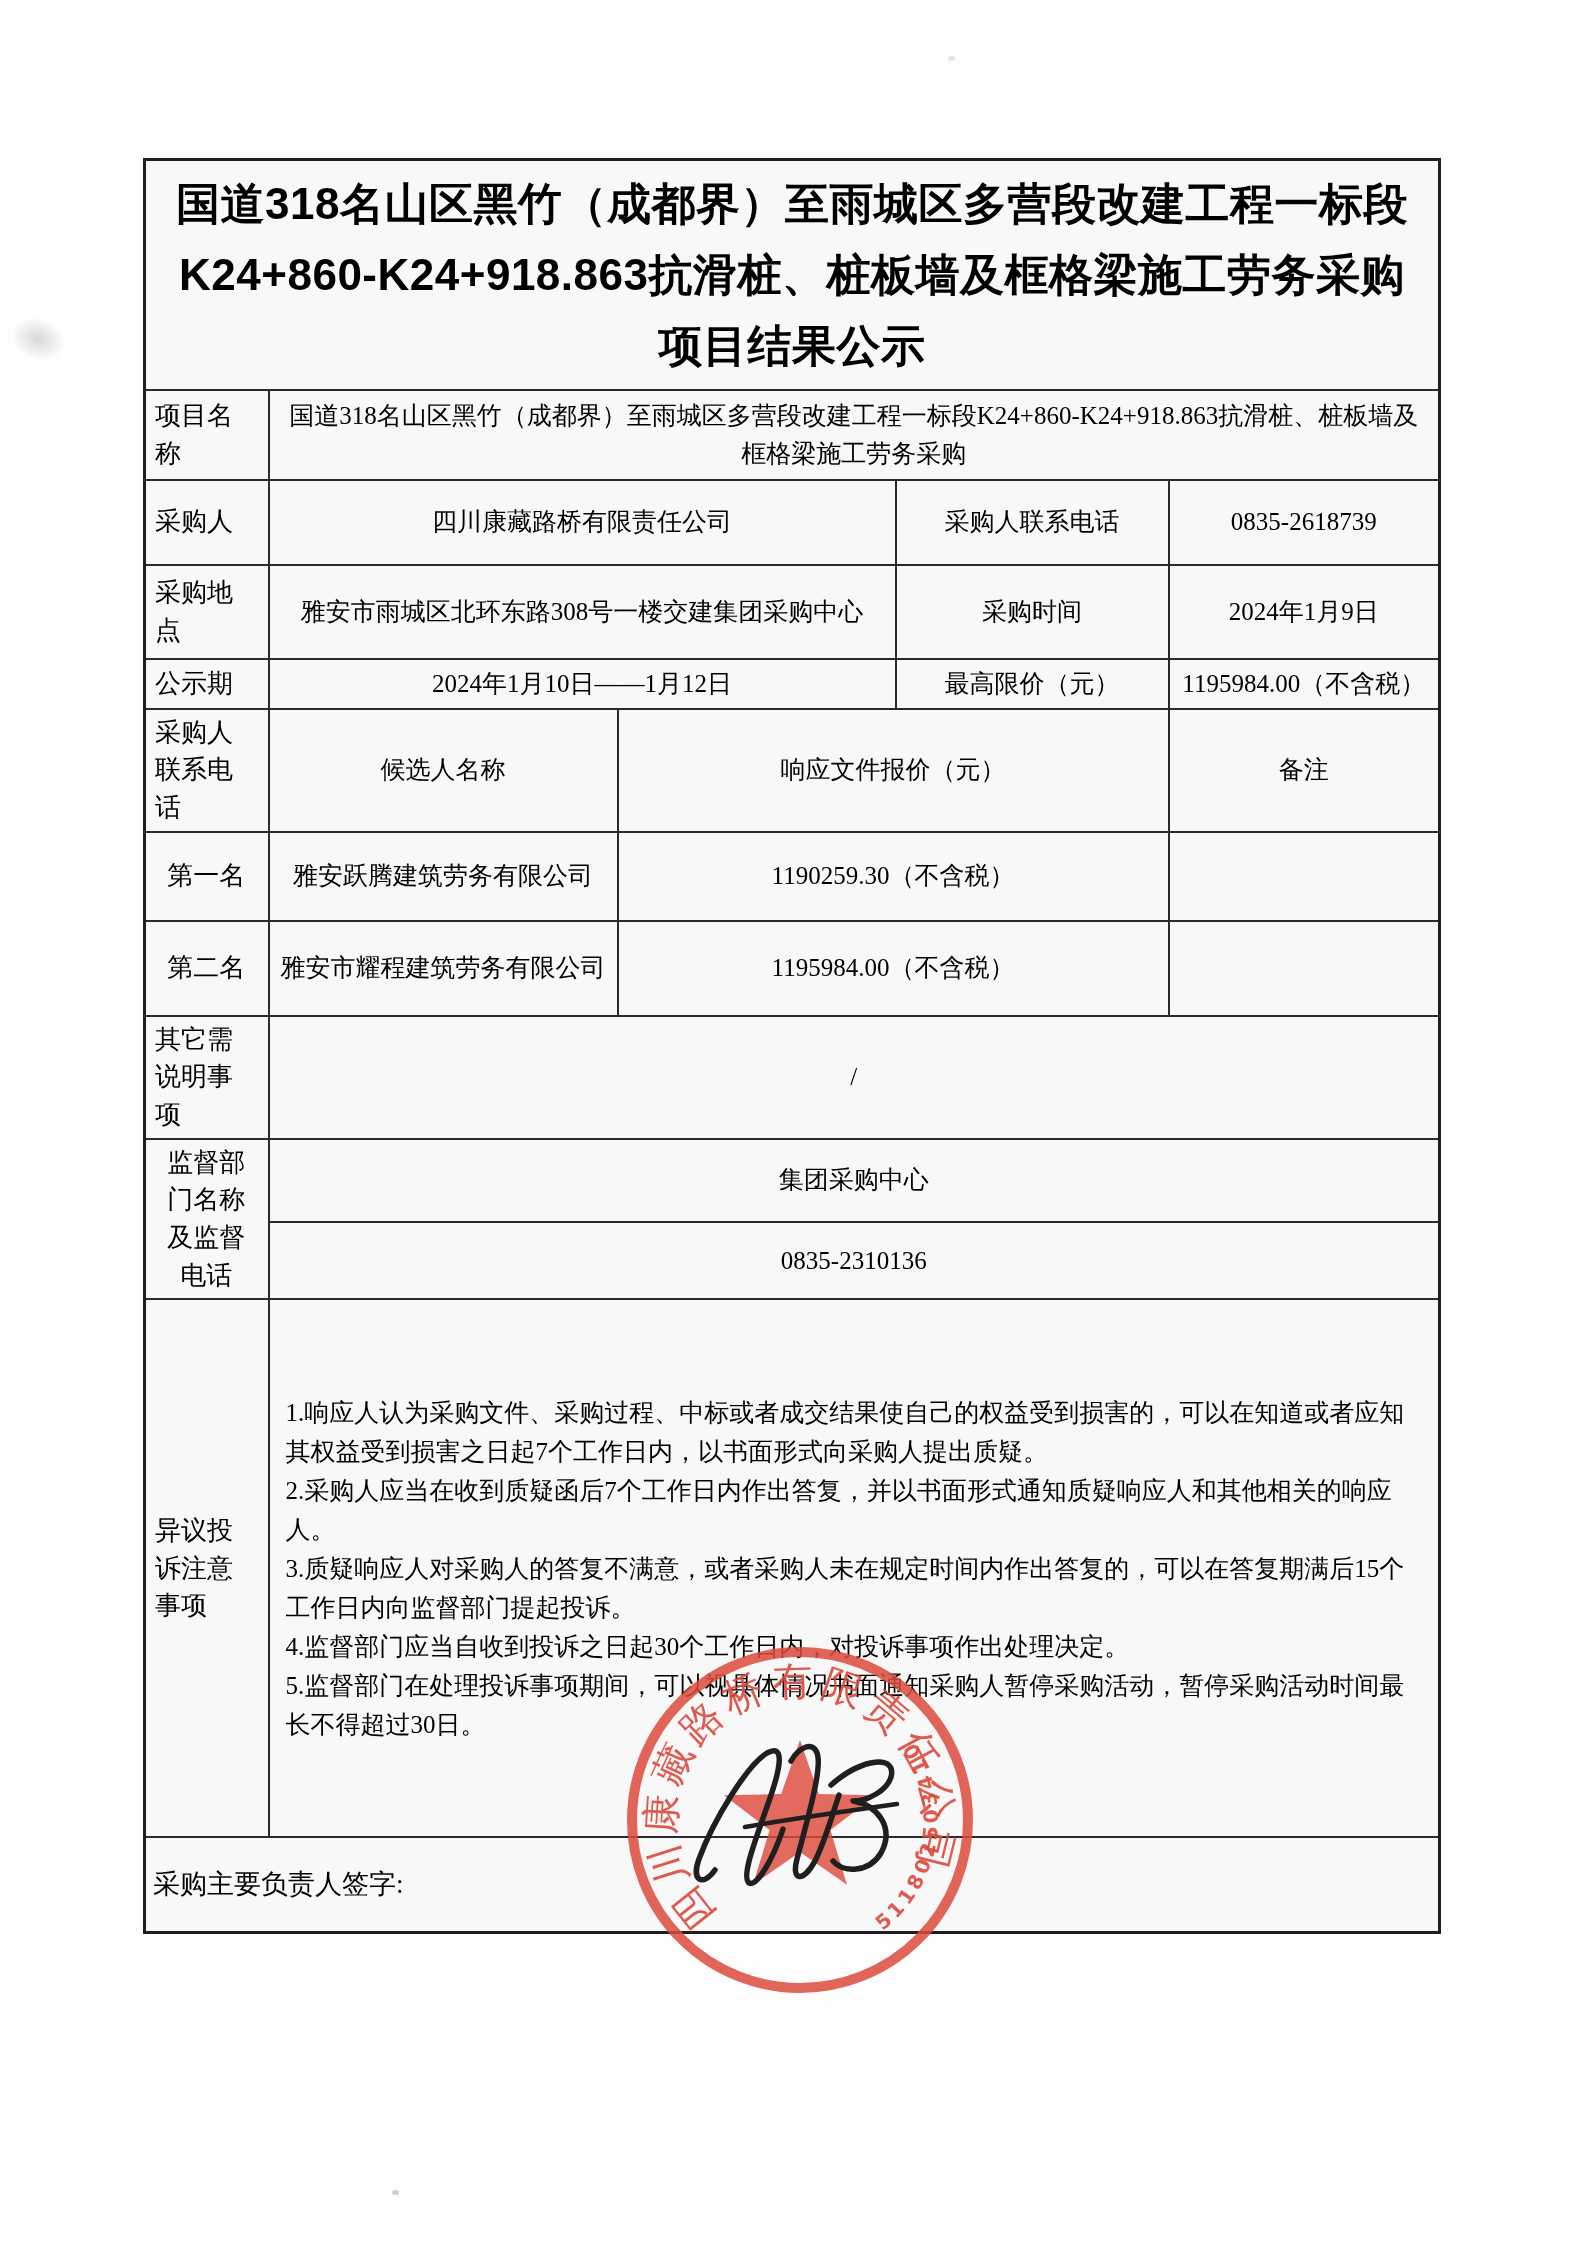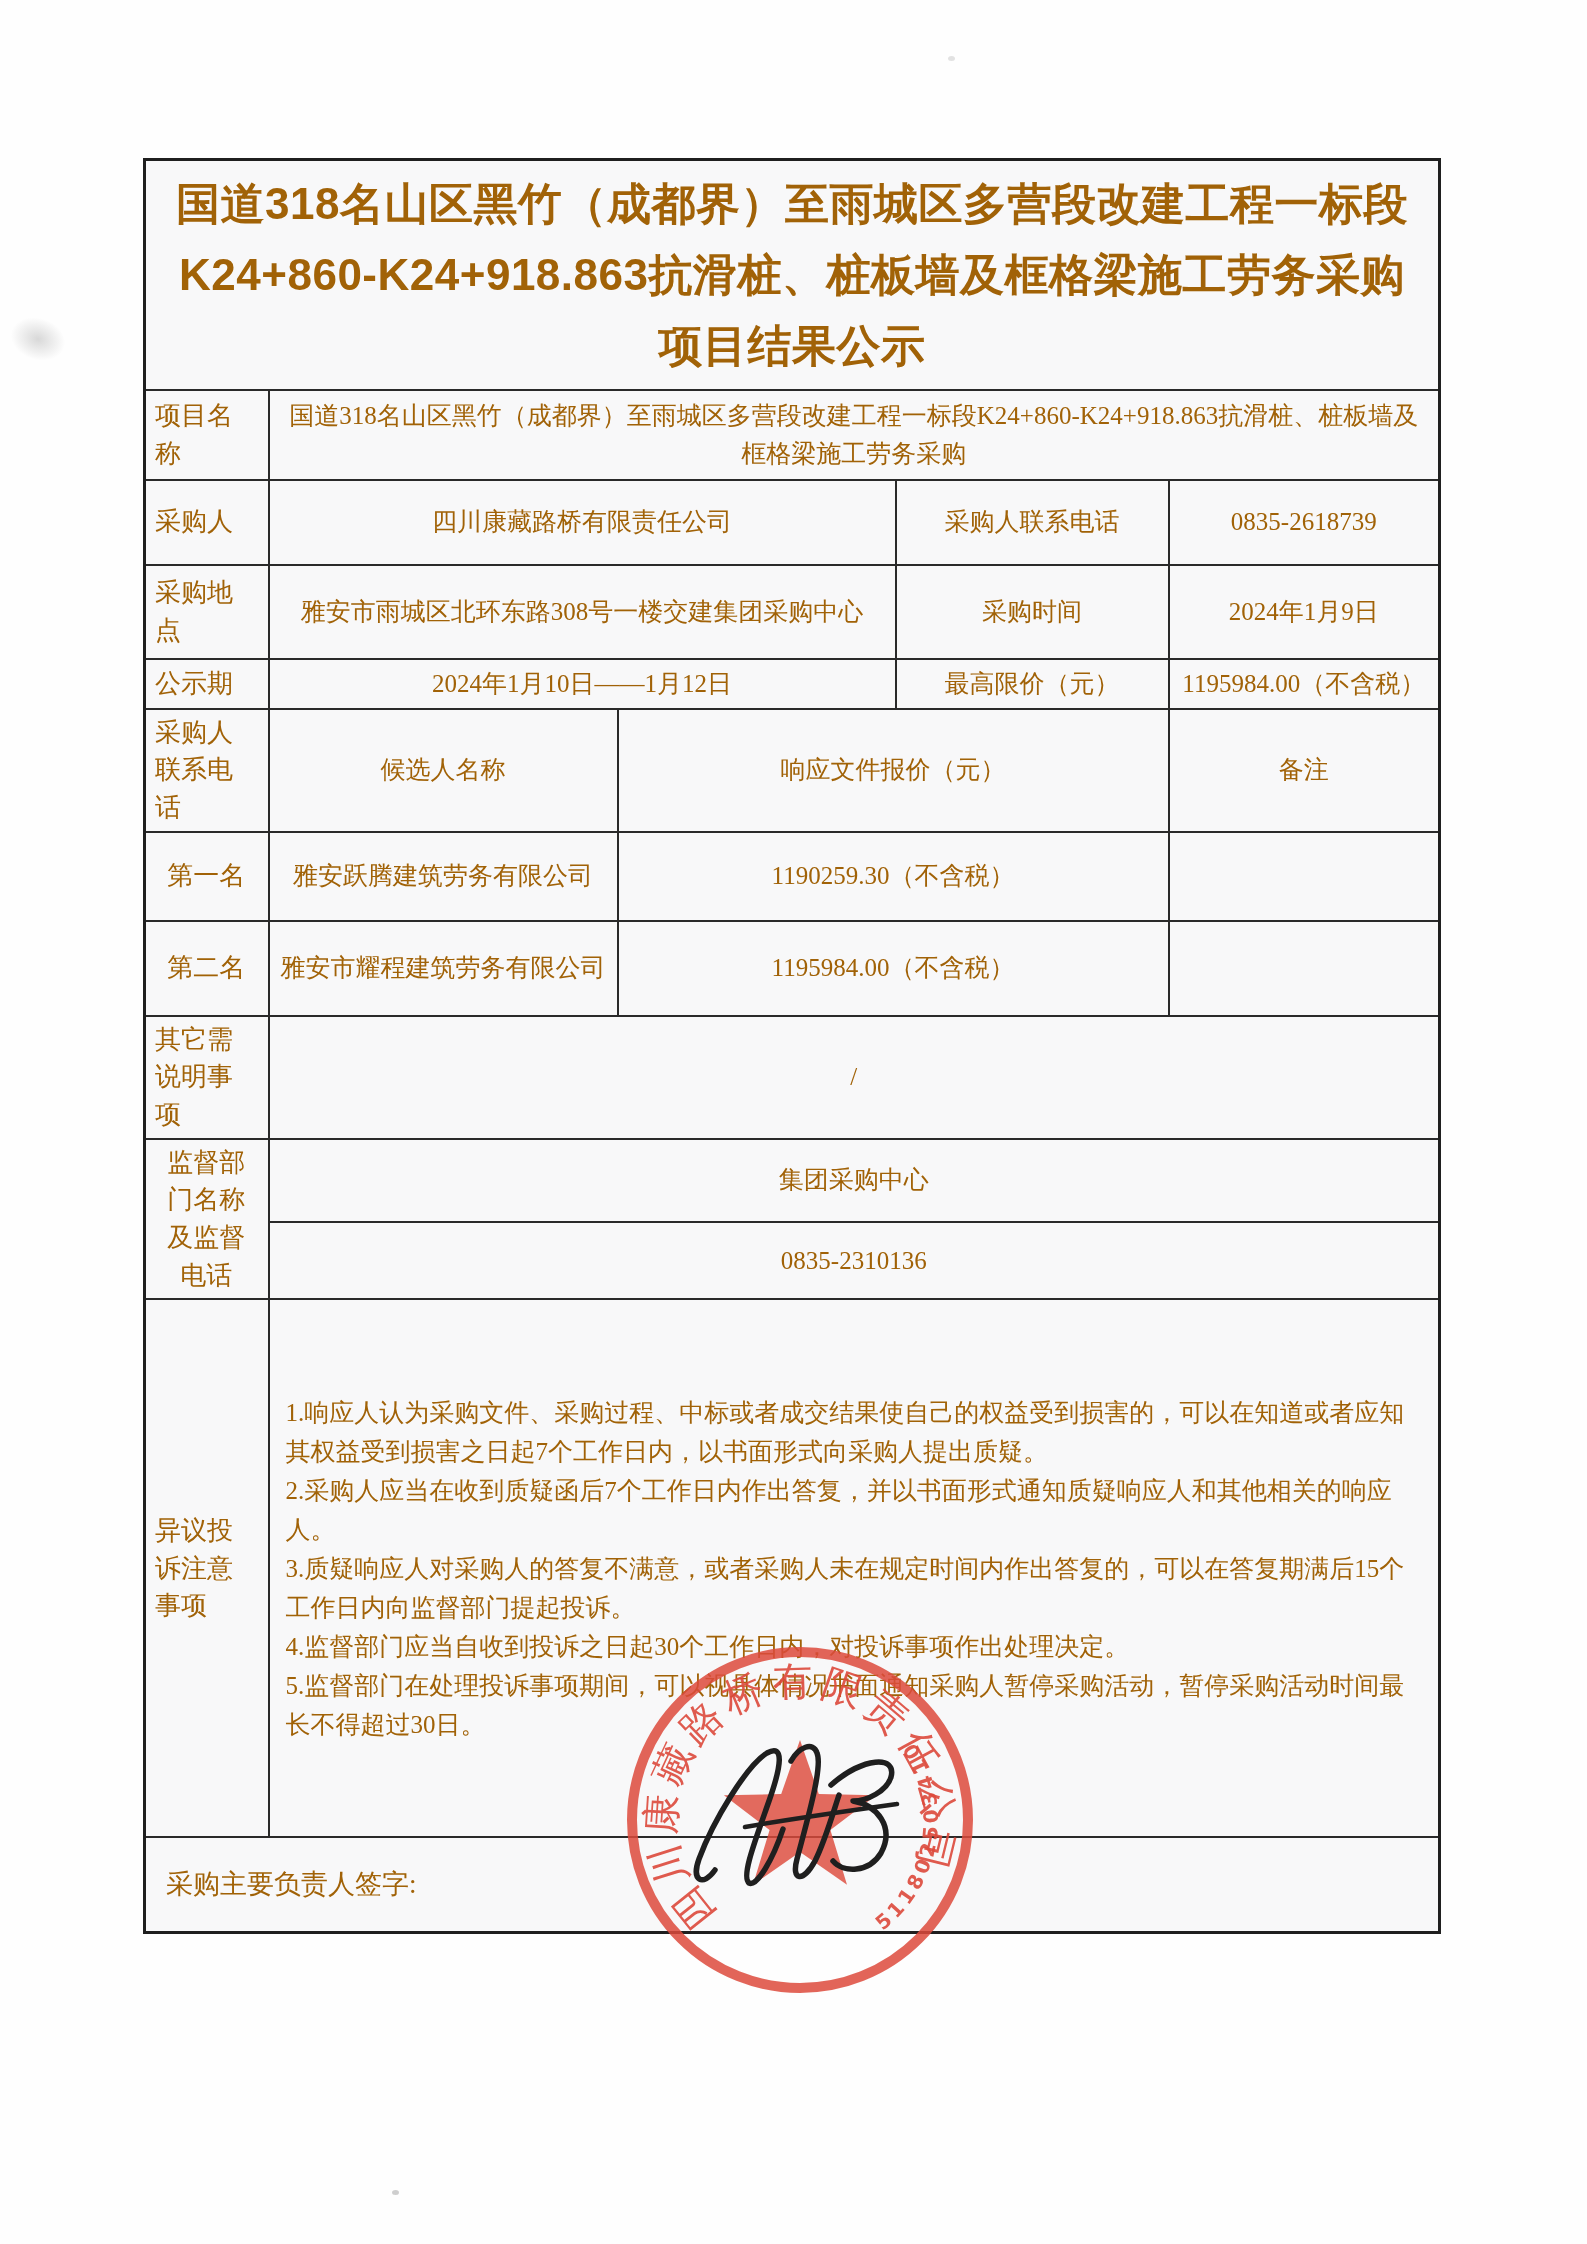--- a/index.html
+++ b/index.html
@@ -32,39 +32,39 @@
     border-collapse:collapse; table-layout:fixed;
     background:#f8f8f9;
     border:3px solid #1f1f1f;
   }
   td {
     border:2px solid #2a2a2a;
     font-size:25px; line-height:1.5;
     vertical-align:middle;
     padding:4px 10px;
     word-break:break-all;
-    color:#a16207;
+    color:#000000;
   }
   td.title-cell {
     font-family:"Liberation Sans", sans-serif;
     font-weight:bold;
     font-size:44px; line-height:1.62;
     text-align:center;
     letter-spacing:0.5px;
     padding:6px 16px;
   }
   td.lbl {
     font-size:26px; line-height:1.45;
     padding-left:9px; padding-right:10px;
   }
   td.center { text-align:center; }
   td.val-left { text-align:center; font-size:25px; }
   td.objection-cell { padding:29px 16px; }
   .objection-cell p { margin:0; font-size:25px; line-height:39px; text-align:left; }
-  td.sign-cell { font-size:27px; padding-left:20px; }
+  td.sign-cell { font-size:27px; padding-left:7px; }
 
   
   .stamp-svg {
     position:absolute; left:595px; top:1615px; width:410px; height:410px;
     z-index:5; pointer-events:none;
   }
 </style>
 </head>
 <body>
 

